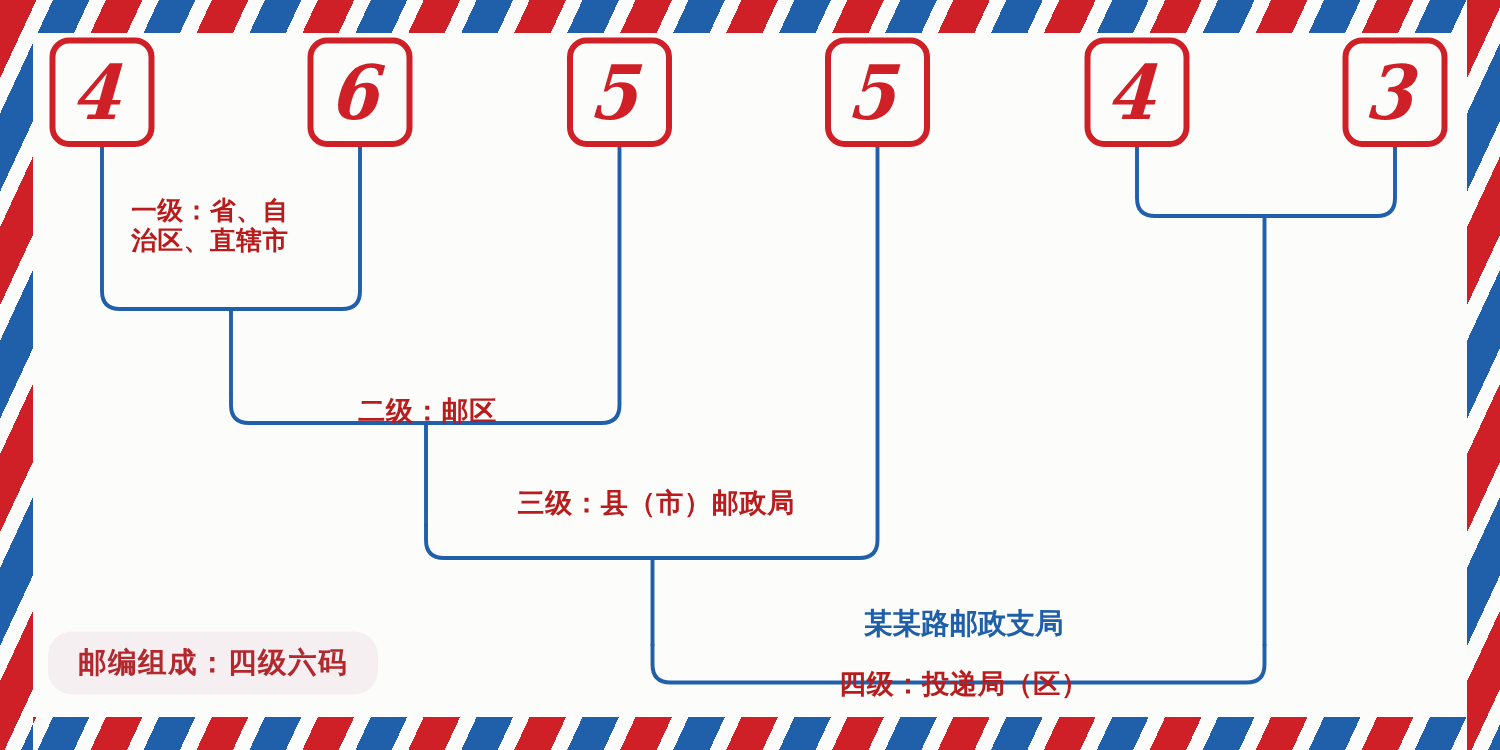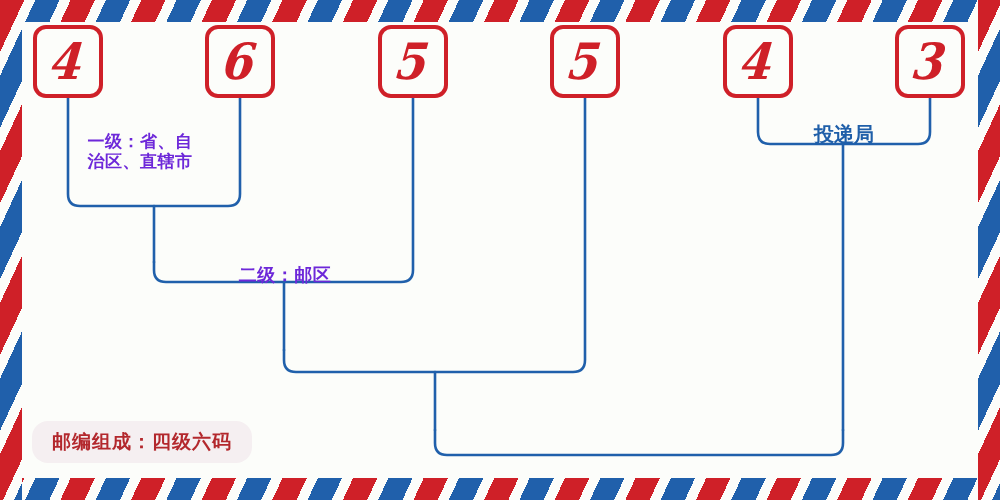--- a/index.html
+++ b/index.html
@@ -92,21 +92,21 @@
     white-space: pre-line;
   }
   .label-title {
     color: #1f5fa9;
     font-weight: 700;
     font-family: "DejaVu Serif", serif;
     font-size: 20px;
     display: block;
   }
   .label-sub {
-    color: #6d28d9;
+    color: #b91c1c;
     font-weight: 700;
     font-family: "DejaVu Sans", sans-serif;
     font-size: 18px;
     display: block;
     letter-spacing: 0.5px;
   }
   .label-title.small { font-size: 19px; }
 
   
   #lbl-l1 { left: 62px;  top: 112px; width: 156px; }
@@ -192,22 +192,24 @@
   <div class="label-group" id="lbl-l1">
     <span class="label-sub">一级：省、自
 治区、直辖市</span>
   </div>
 
   <div class="label-group" id="lbl-l2">
     <span class="label-sub">二级：邮区</span>
   </div>
 
   <div class="label-group" id="lbl-l3">
-  </div>
-
-
-  <div class="label-group" id="lbl-post">
-    <span class="label-title">投递局</span>
-  </div>
+    <span class="label-sub">三级：县（市）邮政局</span>
+  </div>
+
+  <div class="label-group" id="lbl-l4">
+    <span class="label-title small">某某路邮政支局</span>
+    <span class="label-sub">四级：投递局（区）</span>
+  </div>
+
 
   <div id="legend-badge">邮编组成：四级六码</div>
 
 </div>
 
 </body></html>

